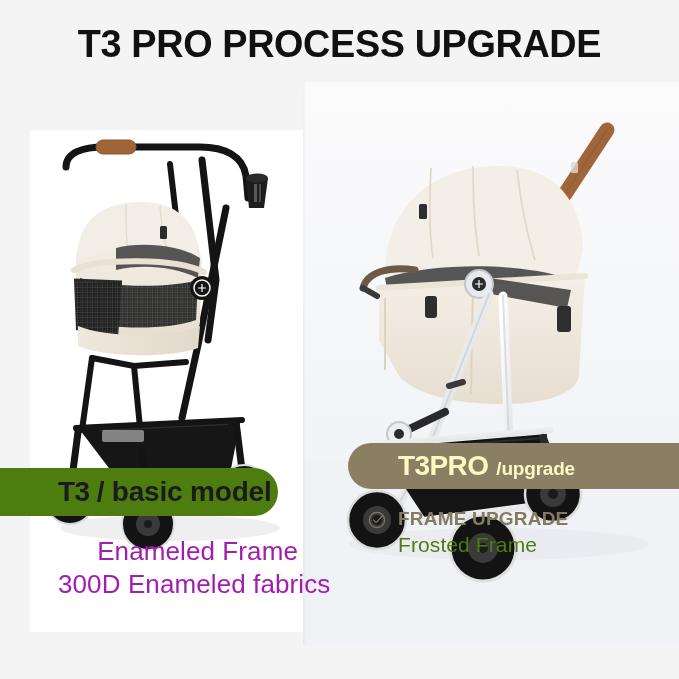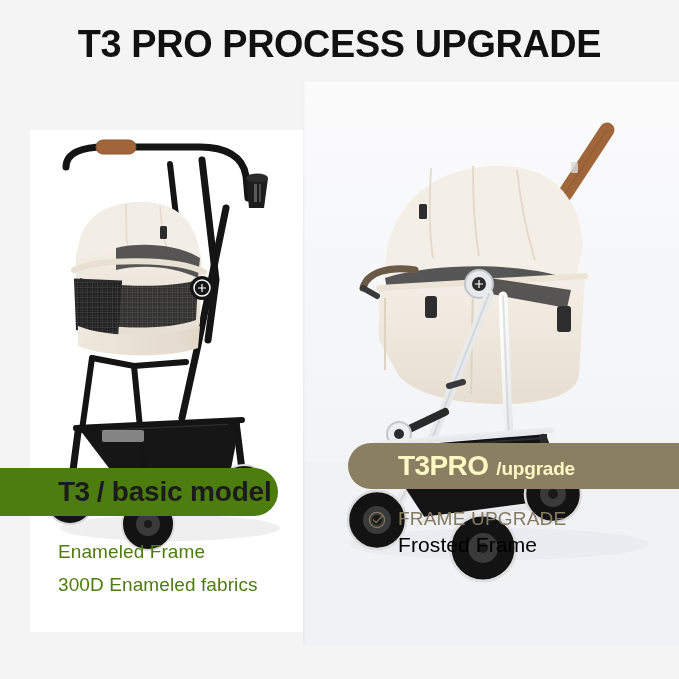--- a/index.html
+++ b/index.html
@@ -55,26 +55,27 @@
     margin-left:58px;
     display:flex;align-items:baseline;white-space:nowrap;
     color:#1b1b1b;
   }
   .pill-left .strong{font-size:28px;font-weight:bold;letter-spacing:-0.5px;}
   .pill-left .soft{font-size:28px;font-weight:bold;margin-left:7px;letter-spacing:-0.2px;}
 
   
   .left-copy{
     position:absolute;left:58px;top:535px;width:240px;
-    color:#4d7c0f;
-    font-size:19px;
+    color:#a21caf;
+    font-size:26px;
     font-weight:300;
     line-height:33px;
     letter-spacing:0.1px;
     white-space:nowrap;
+    text-align:right;
   }
 
   
   .pill-right{
     position:absolute;left:348px;top:443px;width:331px;height:46px;
     background:#8a7f63;
     border-radius:23px 0 0 23px;
     display:flex;align-items:center;
   }
   .pill-right .inner{
@@ -83,25 +84,25 @@
   .pill-right .strong{font-size:28px;font-weight:bold;letter-spacing:-0.6px;}
   .pill-right .soft{font-size:19px;font-weight:bold;margin-left:8px;letter-spacing:-0.2px;}
 
   
   .features{position:absolute;left:368px;top:508px;width:300px;}
   .feature{margin-bottom:30px;}
   .feature-head{display:flex;align-items:center;white-space:nowrap;}
   .check{width:19px;height:19px;flex:0 0 19px;margin-right:11px;}
   .check svg{display:block;}
   .feature-title{
-    font-size:19px;font-weight:normal;color:#847a60;letter-spacing:0.2px;
+    font-size:19px;font-weight:bold;color:#847a60;letter-spacing:0.2px;
   }
   .feature-sub{
     margin-left:30px;margin-top:3px;
-    font-size:21px;font-weight:300;color:#000000;
+    font-size:21px;font-weight:300;color:#4d7c0f;
     letter-spacing:0.1px;white-space:nowrap;
   }
 </style>
 </head>
 <body>
 
 <div class="stage">
 
   <div class="title">T3 PRO PROCESS UPGRADE</div>
 

